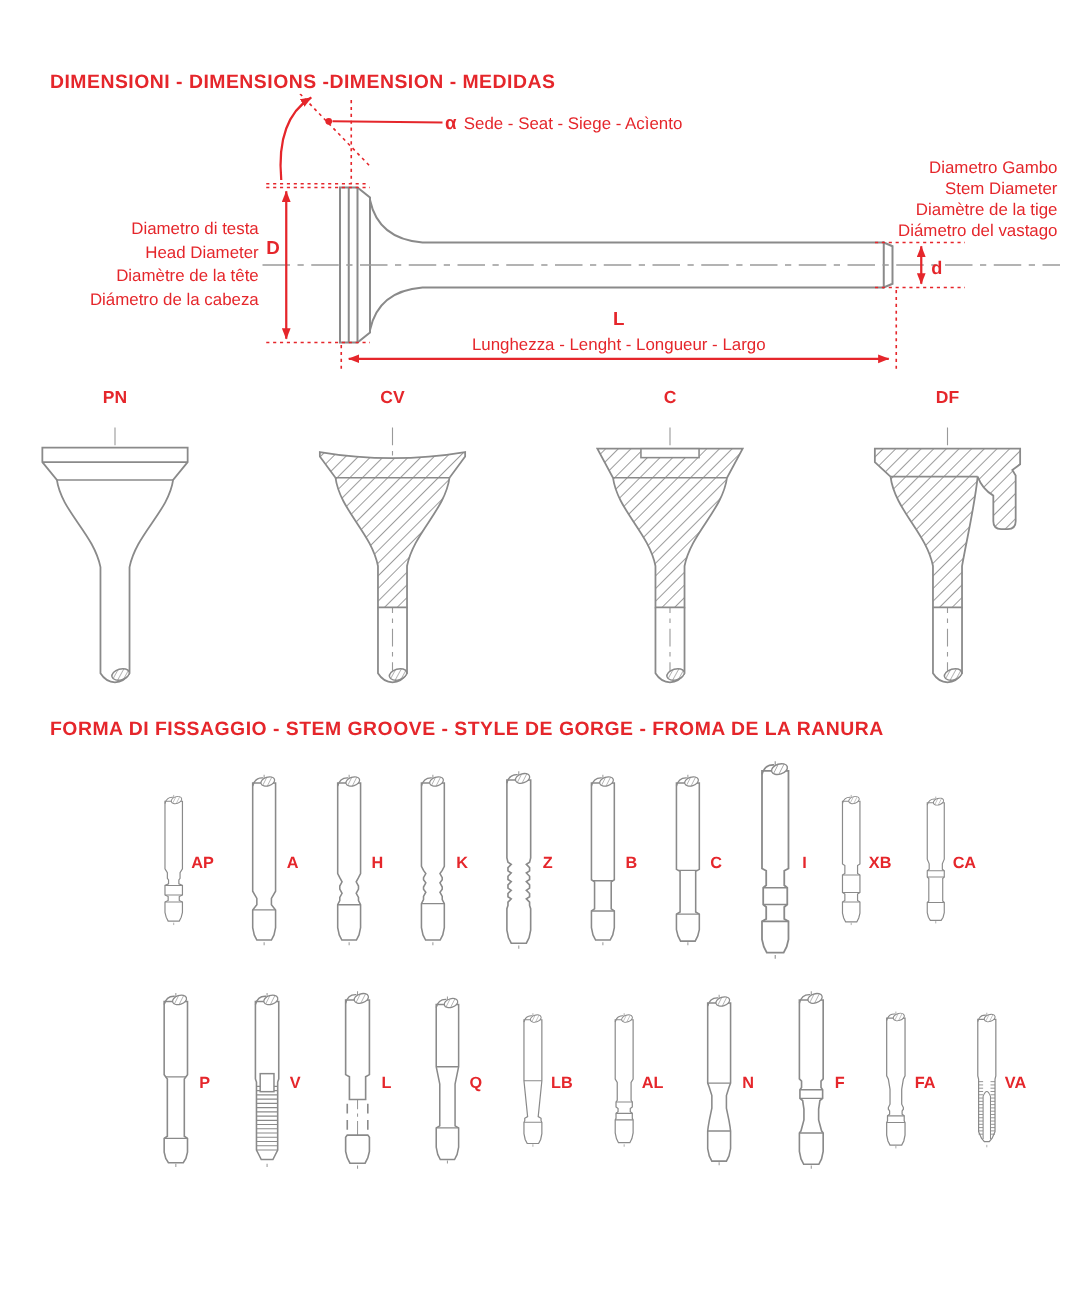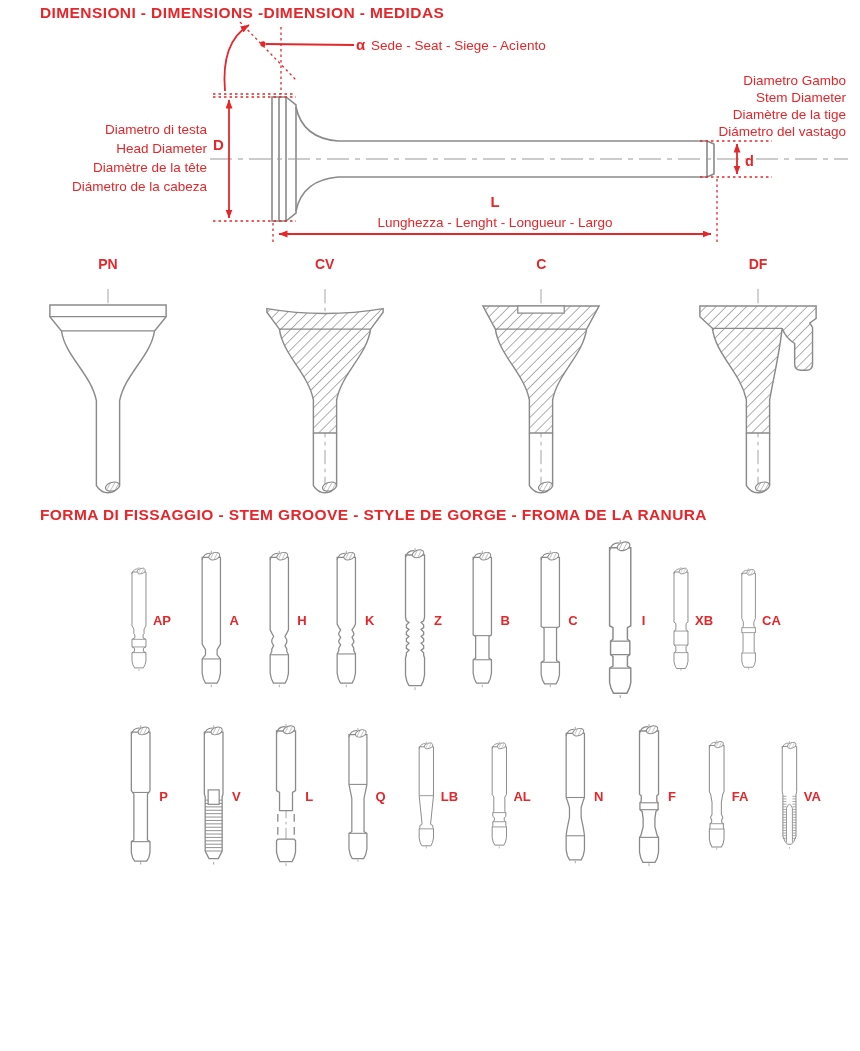--- a/index.html
+++ b/index.html
@@ -1,26 +1,26 @@
 <!DOCTYPE html>
 <html><head>
 <meta charset="utf-8">
 <style>
   html,body{margin:0;padding:0;background:#ffffff;}
   .page{position:relative;width:860px;height:1051px;margin:0 auto;background:#fff;overflow:hidden;
         font-family:"Liberation Sans", sans-serif;}
   h2.sec-title{margin:0 0 0 40px;color:#e5262b;font-size:15.5px;font-weight:700;letter-spacing:.4px;}
-  #title-dimensions{padding-top:4px;}
+  #title-dimensions{padding-top:21px;margin-top:36px;}
   #title-headstyle{margin-top:30px;}
-  #title-stemgroove{}
+  #title-stemgroove{margin-top:16px;}
   svg{display:block;}
   svg text{font-family:"Liberation Sans", sans-serif;}
   .red-t{fill:#e5262b;font-size:13.5px;}
   .red-b{fill:#e5262b;font-weight:700;}
-  .headrow{display:flex;justify-content:space-between;padding:6px 24px 0 30px;}
+  .headrow{display:flex;justify-content:space-between;padding:6px 24px 0 14px;}
   .hcol{width:156px;display:flex;flex-direction:column;align-items:center;}
   .hlabel{color:#e5262b;font-weight:700;font-size:14px;margin-bottom:2px;}
   .stemrow{display:flex;justify-content:space-between;}
   #stemrow1{padding:10px 79px 0 125px;}
   #stemrow2{padding:6px 39px 0 122px;}
   .scol{width:46px;display:flex;flex-direction:row;align-items:center;}
   .slabel{color:#e5262b;font-weight:700;font-size:13px;margin-top:3px;}
 </style>
 </head>
 <body>

